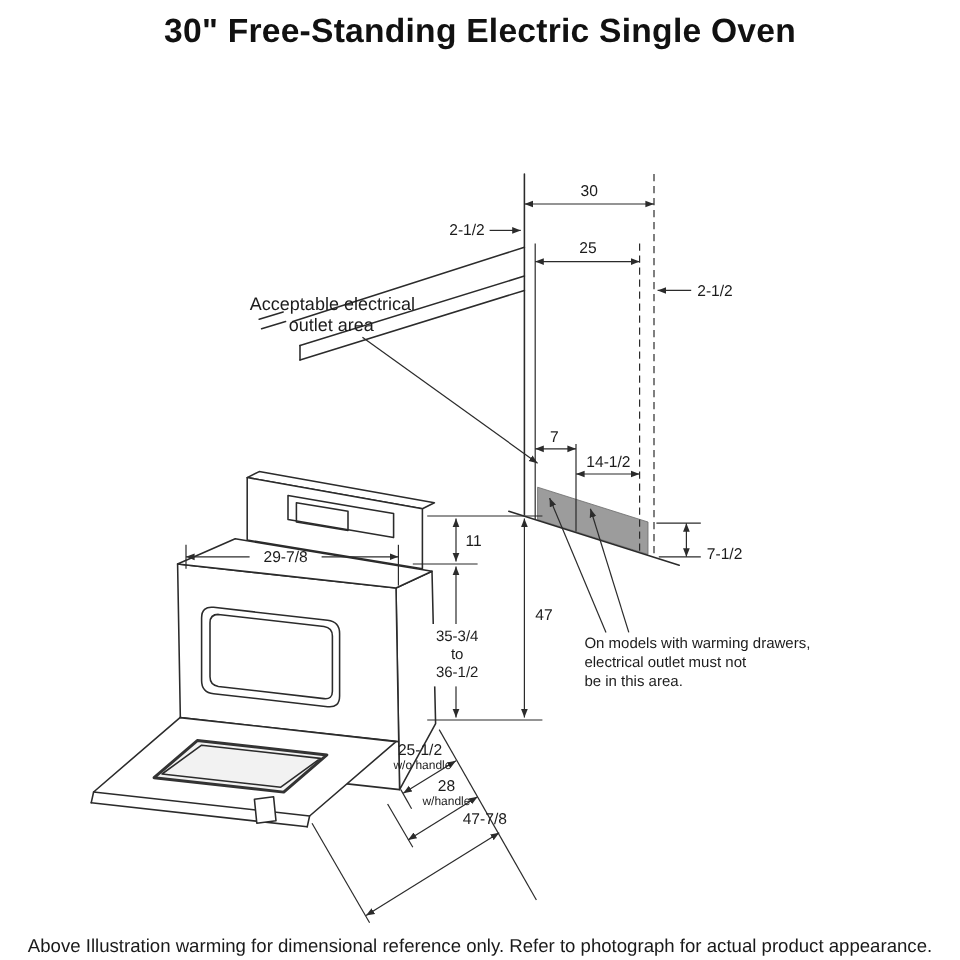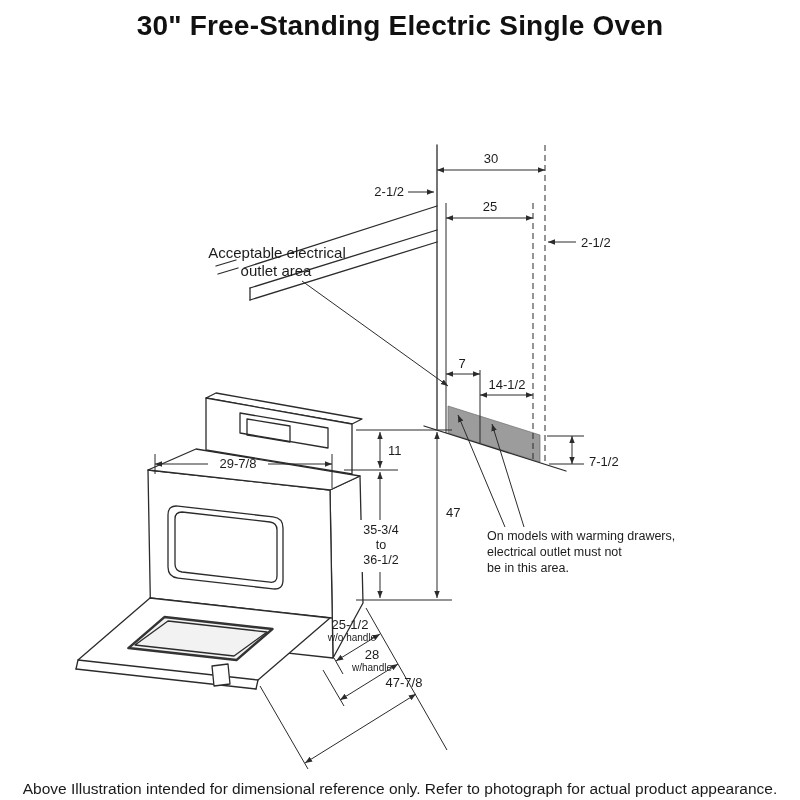--- a/index.html
+++ b/index.html
@@ -154,14 +154,14 @@
 
       <line class="d" x1="398" y1="664" x2="340" y2="700" marker-start="url(#ah)" marker-end="url(#ah)"></line>
       <text class="dim mid" x="372" y="659">28</text>
       <text class="small mid" x="372" y="671">w/handle</text>
 
       <line class="d" x1="416" y1="694" x2="305" y2="763" marker-start="url(#ah)" marker-end="url(#ah)"></line>
       <text class="dim mid" x="404" y="687">47-7/8</text>
     </g>
   </svg>
 
-  <div class="footer">Above Illustration intended for dimensional reference only. Refer to photograph for actual product appearance.</div>
+  <div class="footer">Above Illustration warming for dimensional reference only. Refer to photograph for actual product appearance.</div>
 </div>
 
 </body></html>

